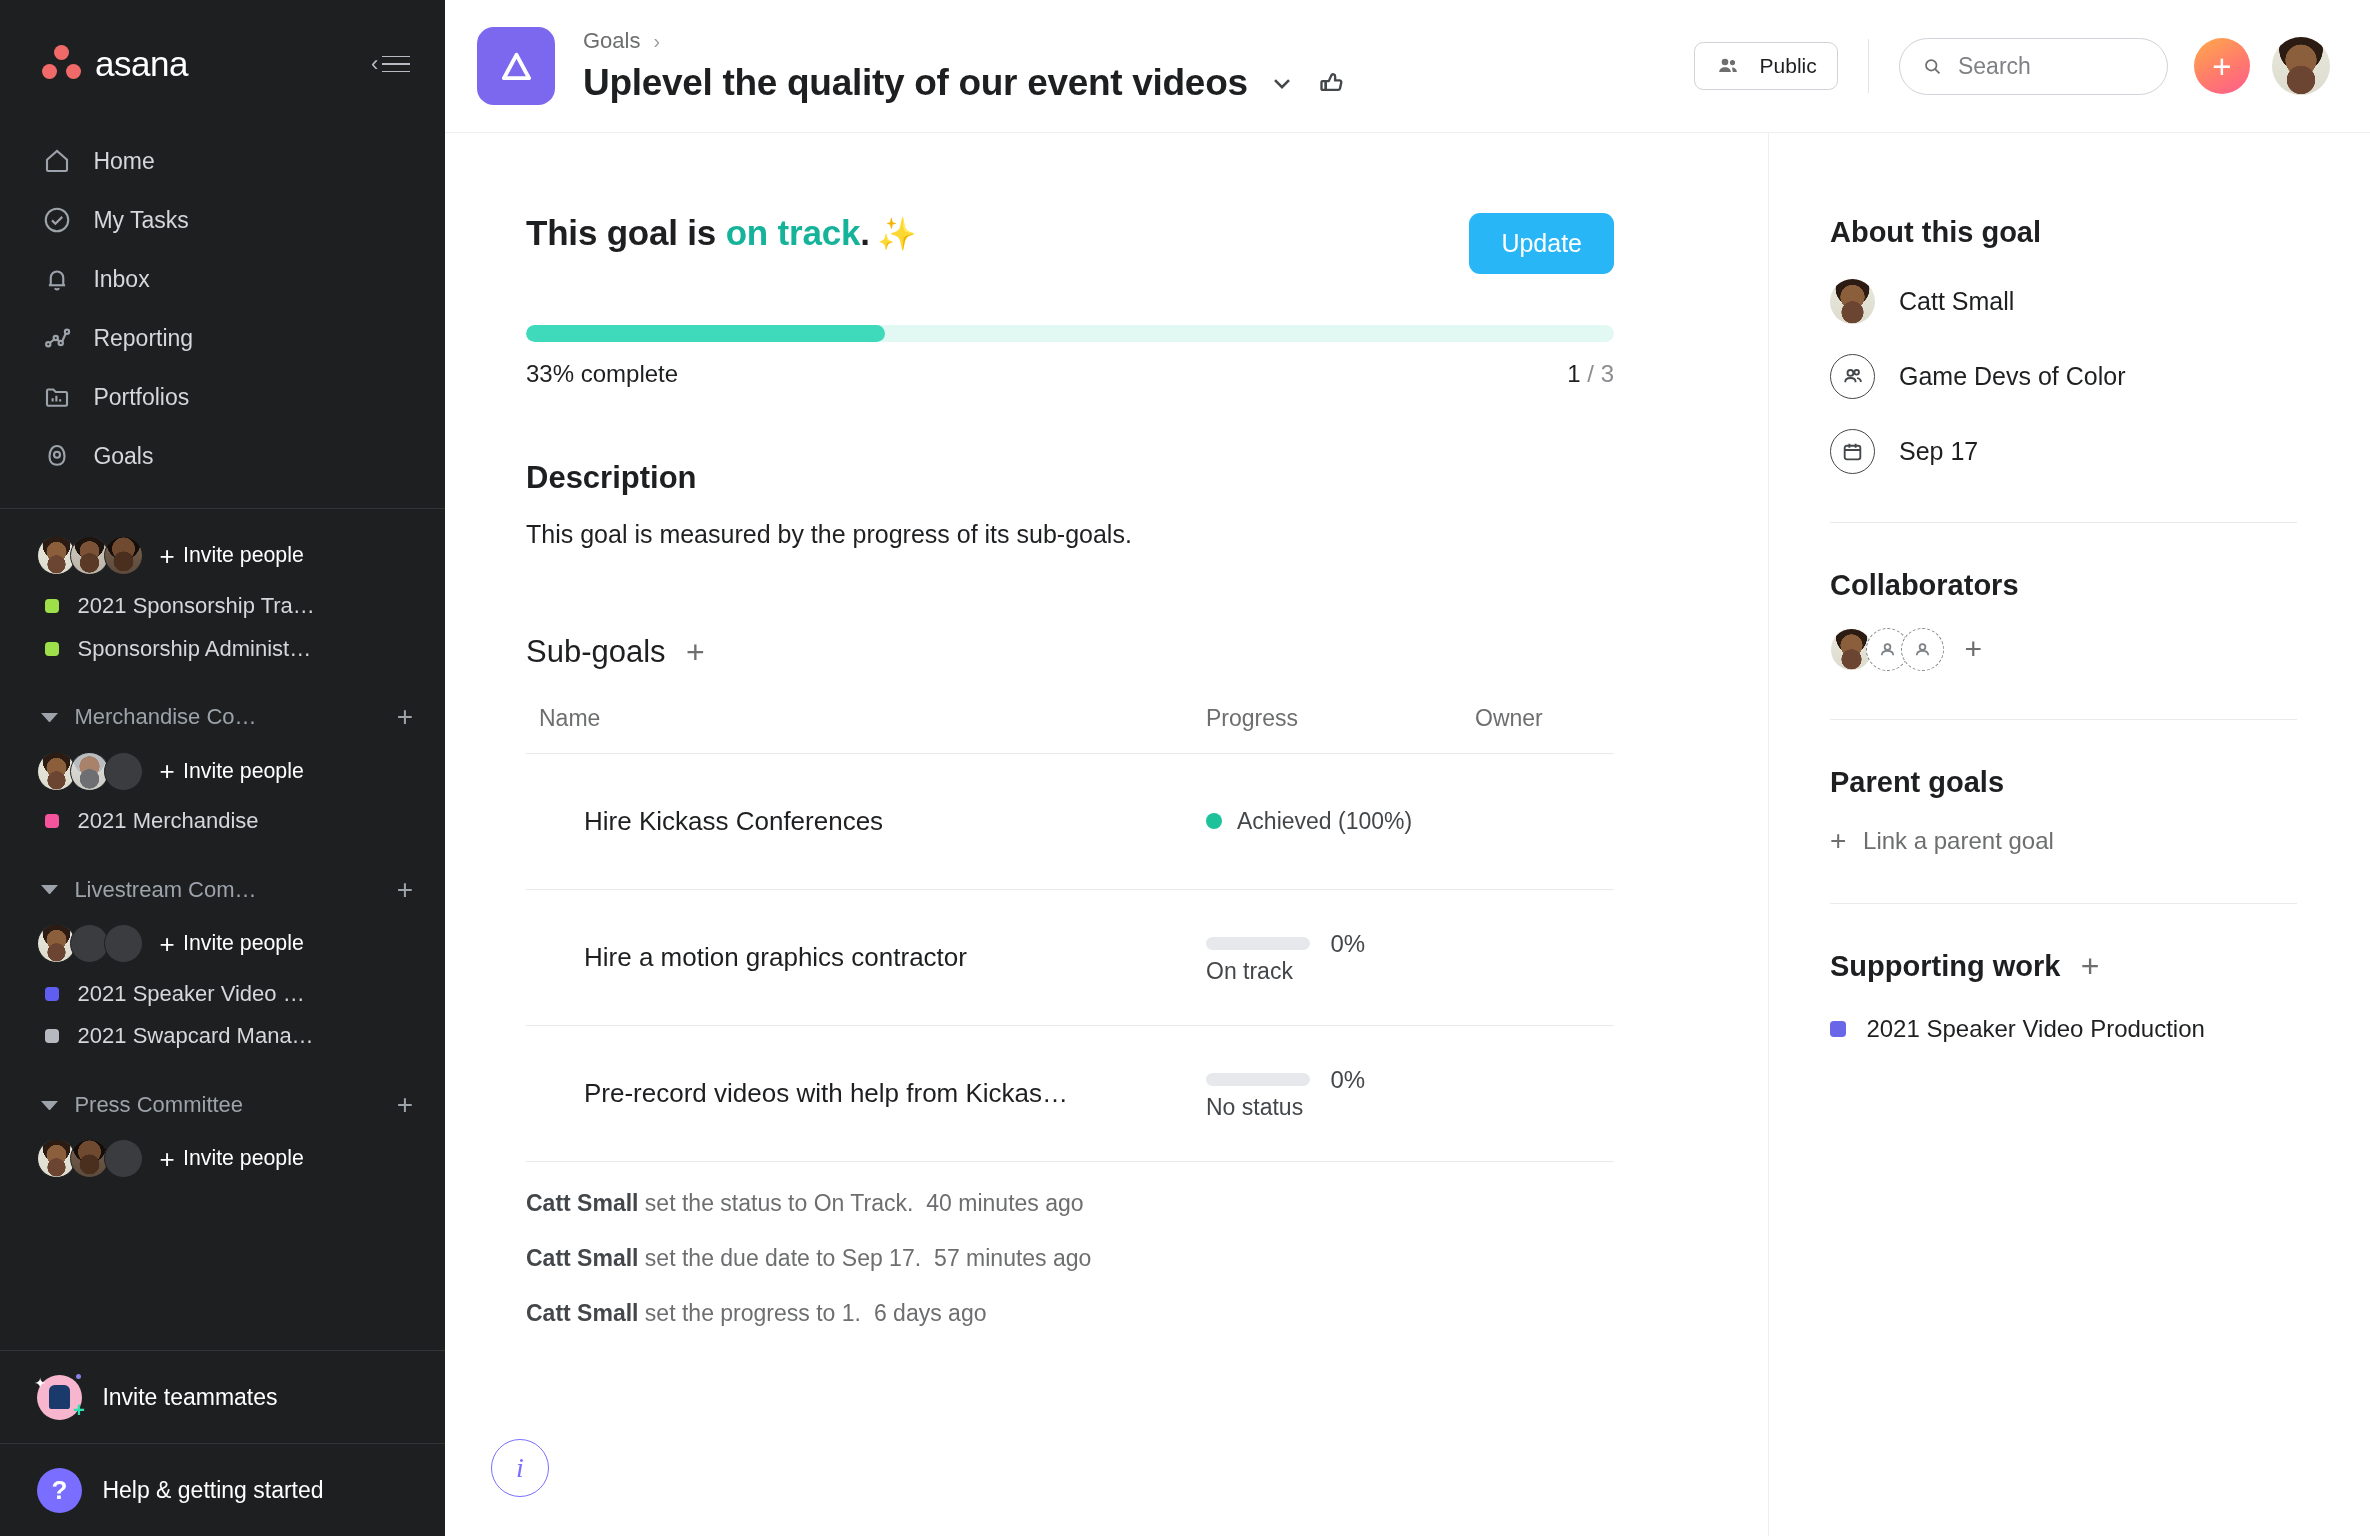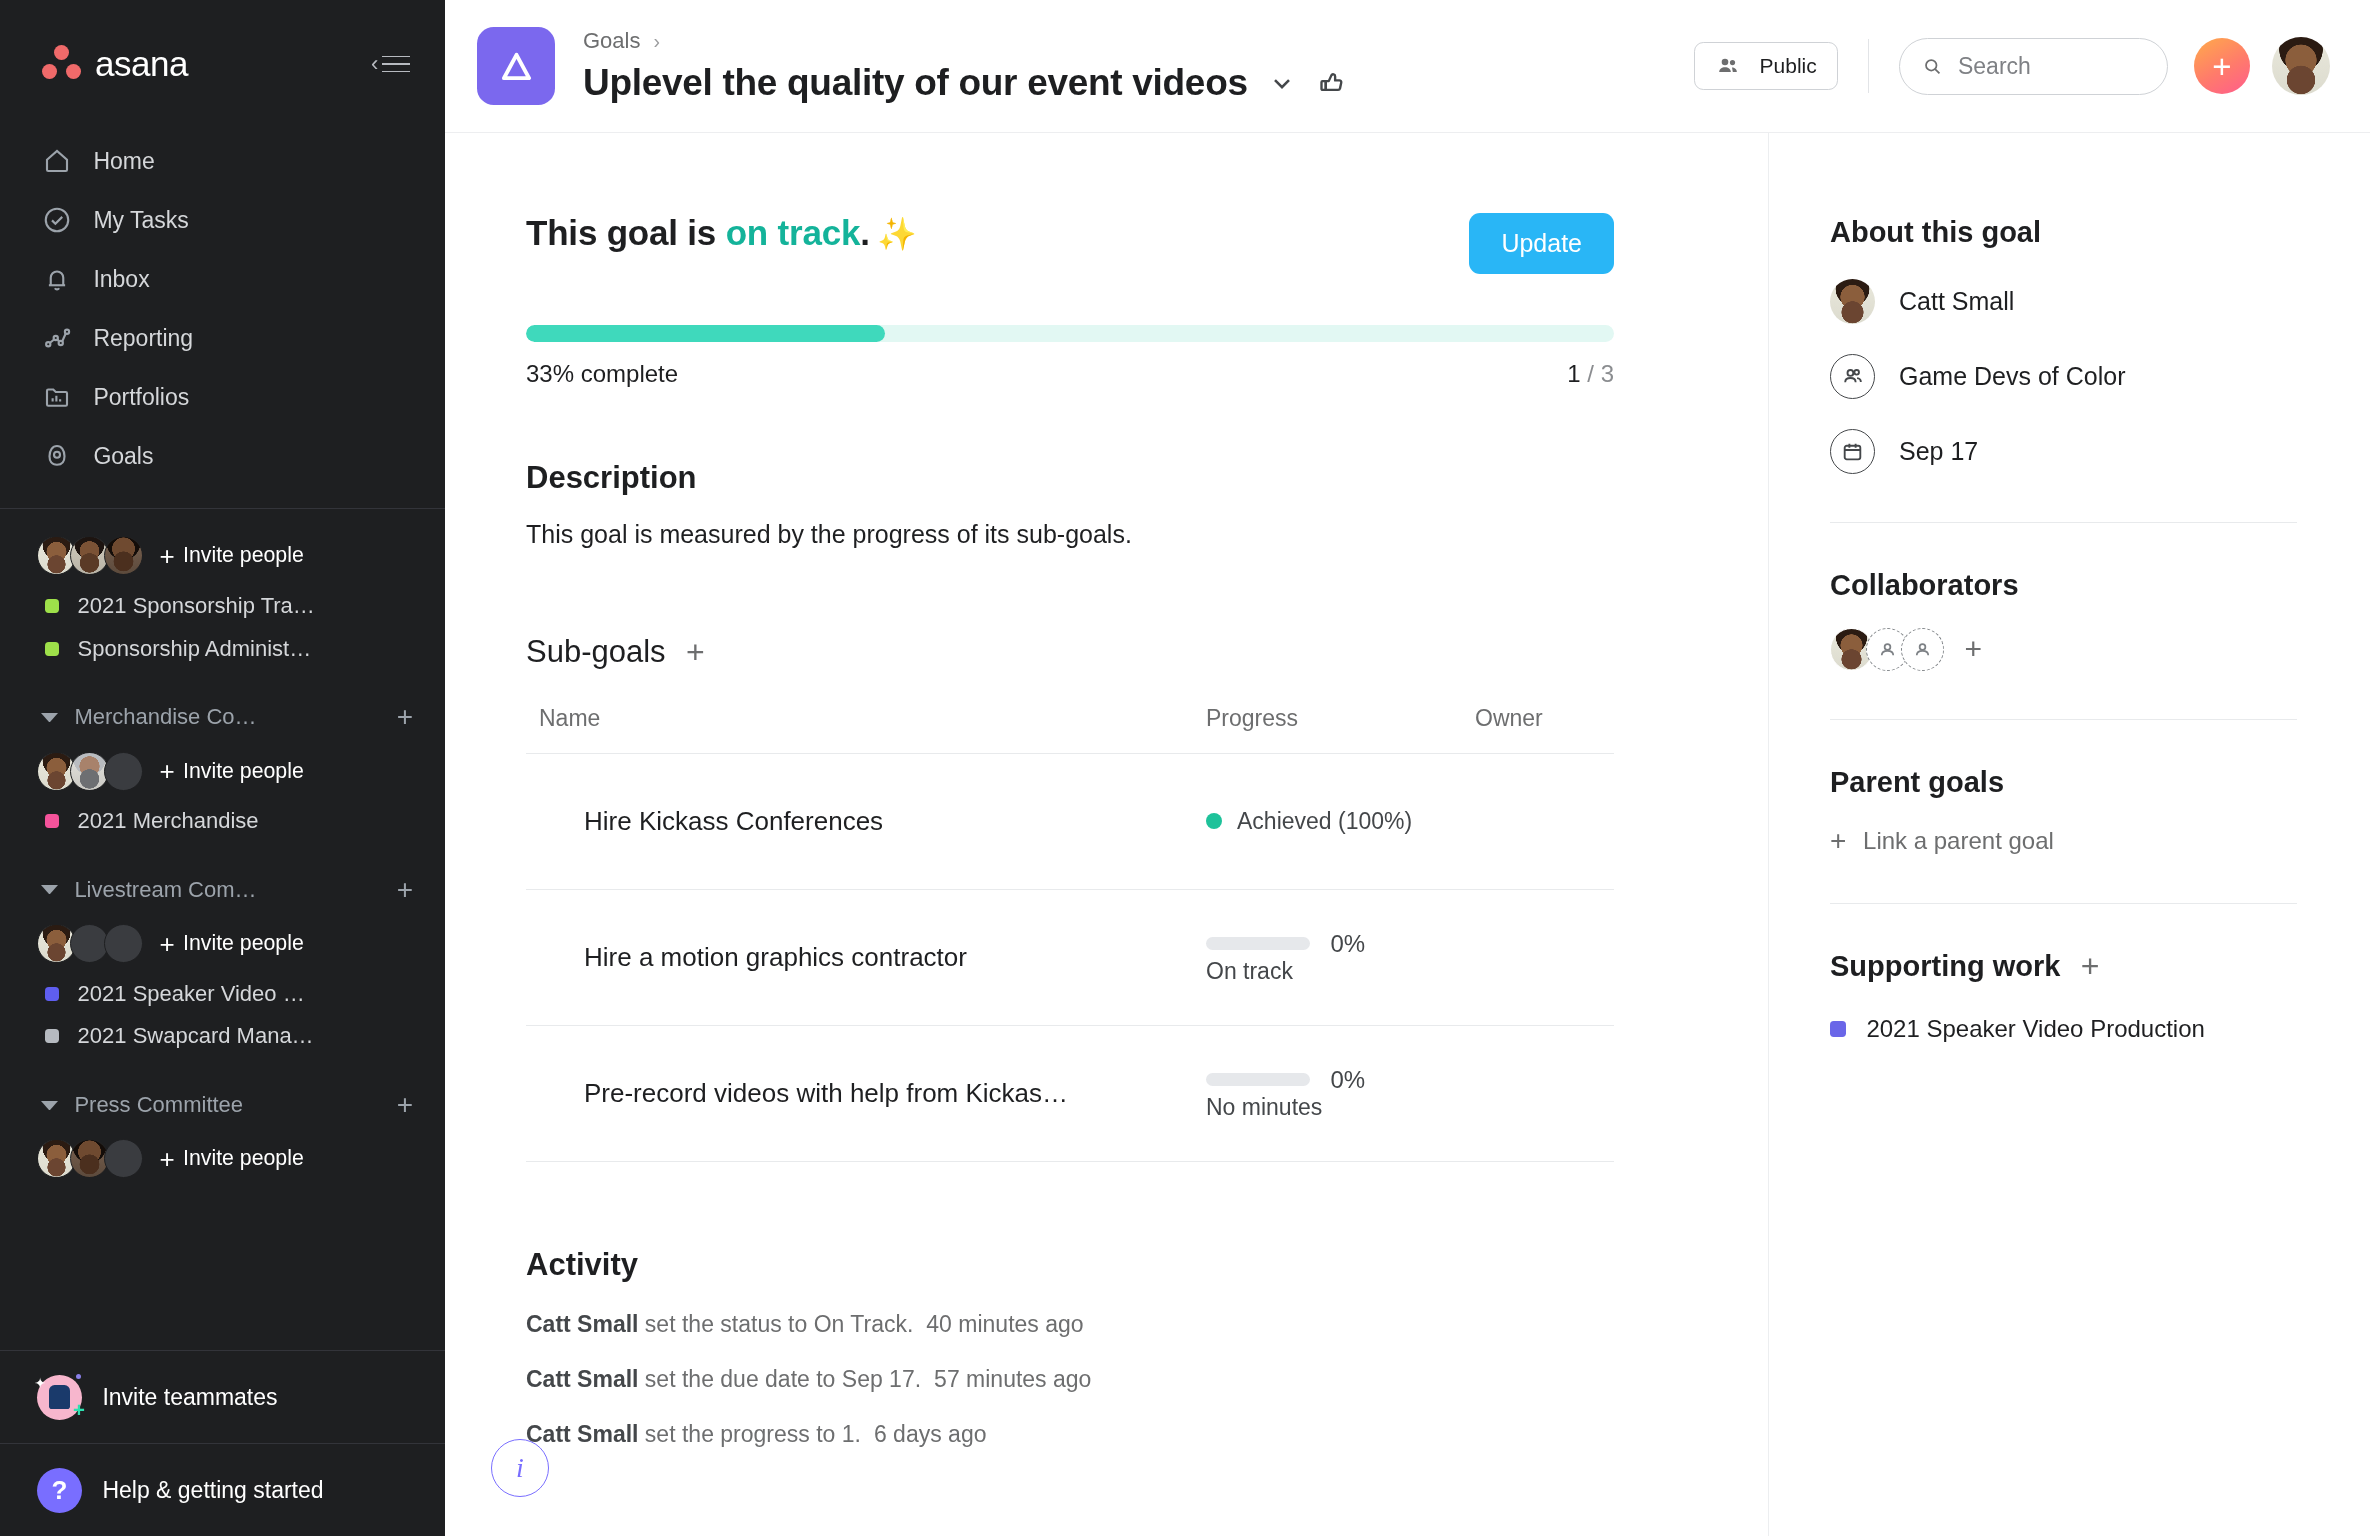--- a/index.html
+++ b/index.html
@@ -617,29 +617,28 @@
               </span>
             </div>
 
             <div class="tbl-row">
               <span class="c-name">Pre-record videos with help from Kickas…</span>
               <span class="c-prog">
                 <span class="pg-bar-line">
                   <span class="mini-track"></span>
                   <span class="pg-pct">0%</span>
                 </span>
-                <span class="pg-sub">No minutes</span>
+                <span class="pg-sub">No status</span>
               </span>
               <span class="c-own">
                 <span class="own-av face-catt"></span>
               </span>
             </div>
           </div>
 
-          <h2 class="act-title">Activity</h2>
           <p class="act-line">
             <b>Catt Small</b><span> set the status to On Track.</span><span class="ts">40 minutes ago</span>
           </p>
           <p class="act-line">
             <b>Catt Small</b><span> set the due date to Sep 17.</span><span class="ts">57 minutes ago</span>
           </p>
           <p class="act-line">
             <b>Catt Small</b><span> set the progress to 1.</span><span class="ts">6 days ago</span>
           </p>
         </div>

